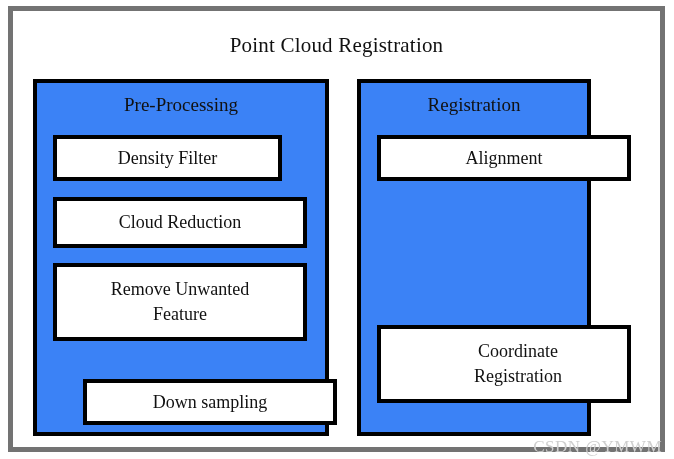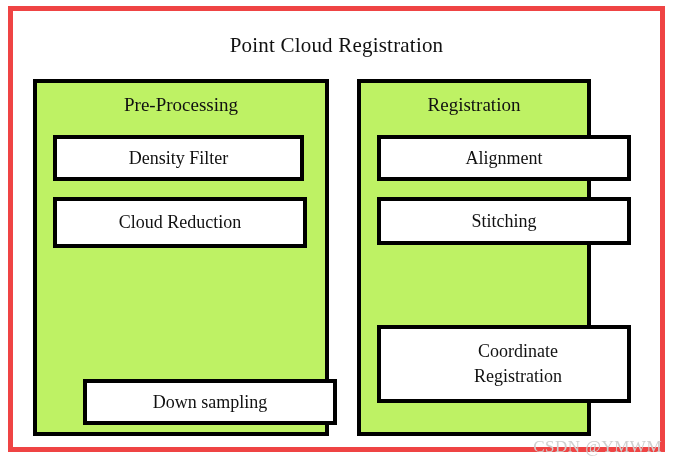--- a/index.html
+++ b/index.html
@@ -21,21 +21,21 @@
     overflow: hidden;
   }
 
   
   .outer-box {
     position: absolute;
     left: 8px;
     top: 6px;
     width: 657px;
     height: 446px;
-    border: 5px solid #ef4444;
+    border: 5px solid #737373;
     box-sizing: border-box;
     background: #ffffff;
   }
 
   .diagram-title {
     position: absolute;
     left: 0;
     top: 21px;
     width: 100%;
     text-align: center;
@@ -45,21 +45,21 @@
     color: #111111;
   }
 
   
   .column {
     position: absolute;
     top: 68px;
     height: 357px;
     border: 4px solid #000000;
     box-sizing: border-box;
-    background: #bef264;
+    background: #3b82f6;
   }
   .column-left {
     left: 20px;
     width: 296px;
   }
   .column-right {
     left: 344px;
     width: 234px;
   }
 
@@ -87,21 +87,21 @@
   }
   .leaf-label {
     font-size: 18px;
     line-height: 25px;
     color: #111111;
     padding: 0 4px;
     white-space: pre-line;
   }
 
   
-  .lf1 { left: 16px; top: 52px;  width: 251px; height: 46px; }
+  .lf1 { left: 16px; top: 52px;  width: 229px; height: 46px; }
   .lf2 { left: 16px; top: 114px; width: 254px; height: 51px; }
   .lf3 { left: 16px; top: 180px; width: 254px; height: 78px; }
   .lf4 { left: 16px; top: 296px; width: 254px; height: 46px; margin-left: 30px; }
 
   
   .rf1 { left: 16px; top: 52px;  width: 254px; height: 46px; }
   .rf2 { left: 16px; top: 114px; width: 254px; height: 48px; }
   .rf3 { left: 16px; top: 178px; width: 254px; height: 46px; }
   .rf4 { left: 16px; top: 242px; width: 254px; height: 78px; padding-left: 28px; }
 
@@ -132,36 +132,37 @@
       <div class="column-title">Pre-Processing</div>
 
       <div class="leaf lf1">
         <span class="leaf-label">Density Filter</span>
       </div>
 
       <div class="leaf lf2">
         <span class="leaf-label">Cloud Reduction</span>
       </div>
 
+      <div class="leaf lf3">
+        <span class="leaf-label">Remove Unwanted
+Feature</span>
+      </div>
 
       <div class="leaf lf4">
         <span class="leaf-label">Down sampling</span>
       </div>
     </div>
 
     <div class="column column-right">
       <div class="column-title">Registration</div>
 
       <div class="leaf rf1">
         <span class="leaf-label">Alignment</span>
       </div>
 
-      <div class="leaf rf2">
-        <span class="leaf-label">Stitching</span>
-      </div>
 
 
       <div class="leaf rf4">
         <span class="leaf-label">Coordinate
 Registration</span>
       </div>
     </div>
 
   </div>
 

